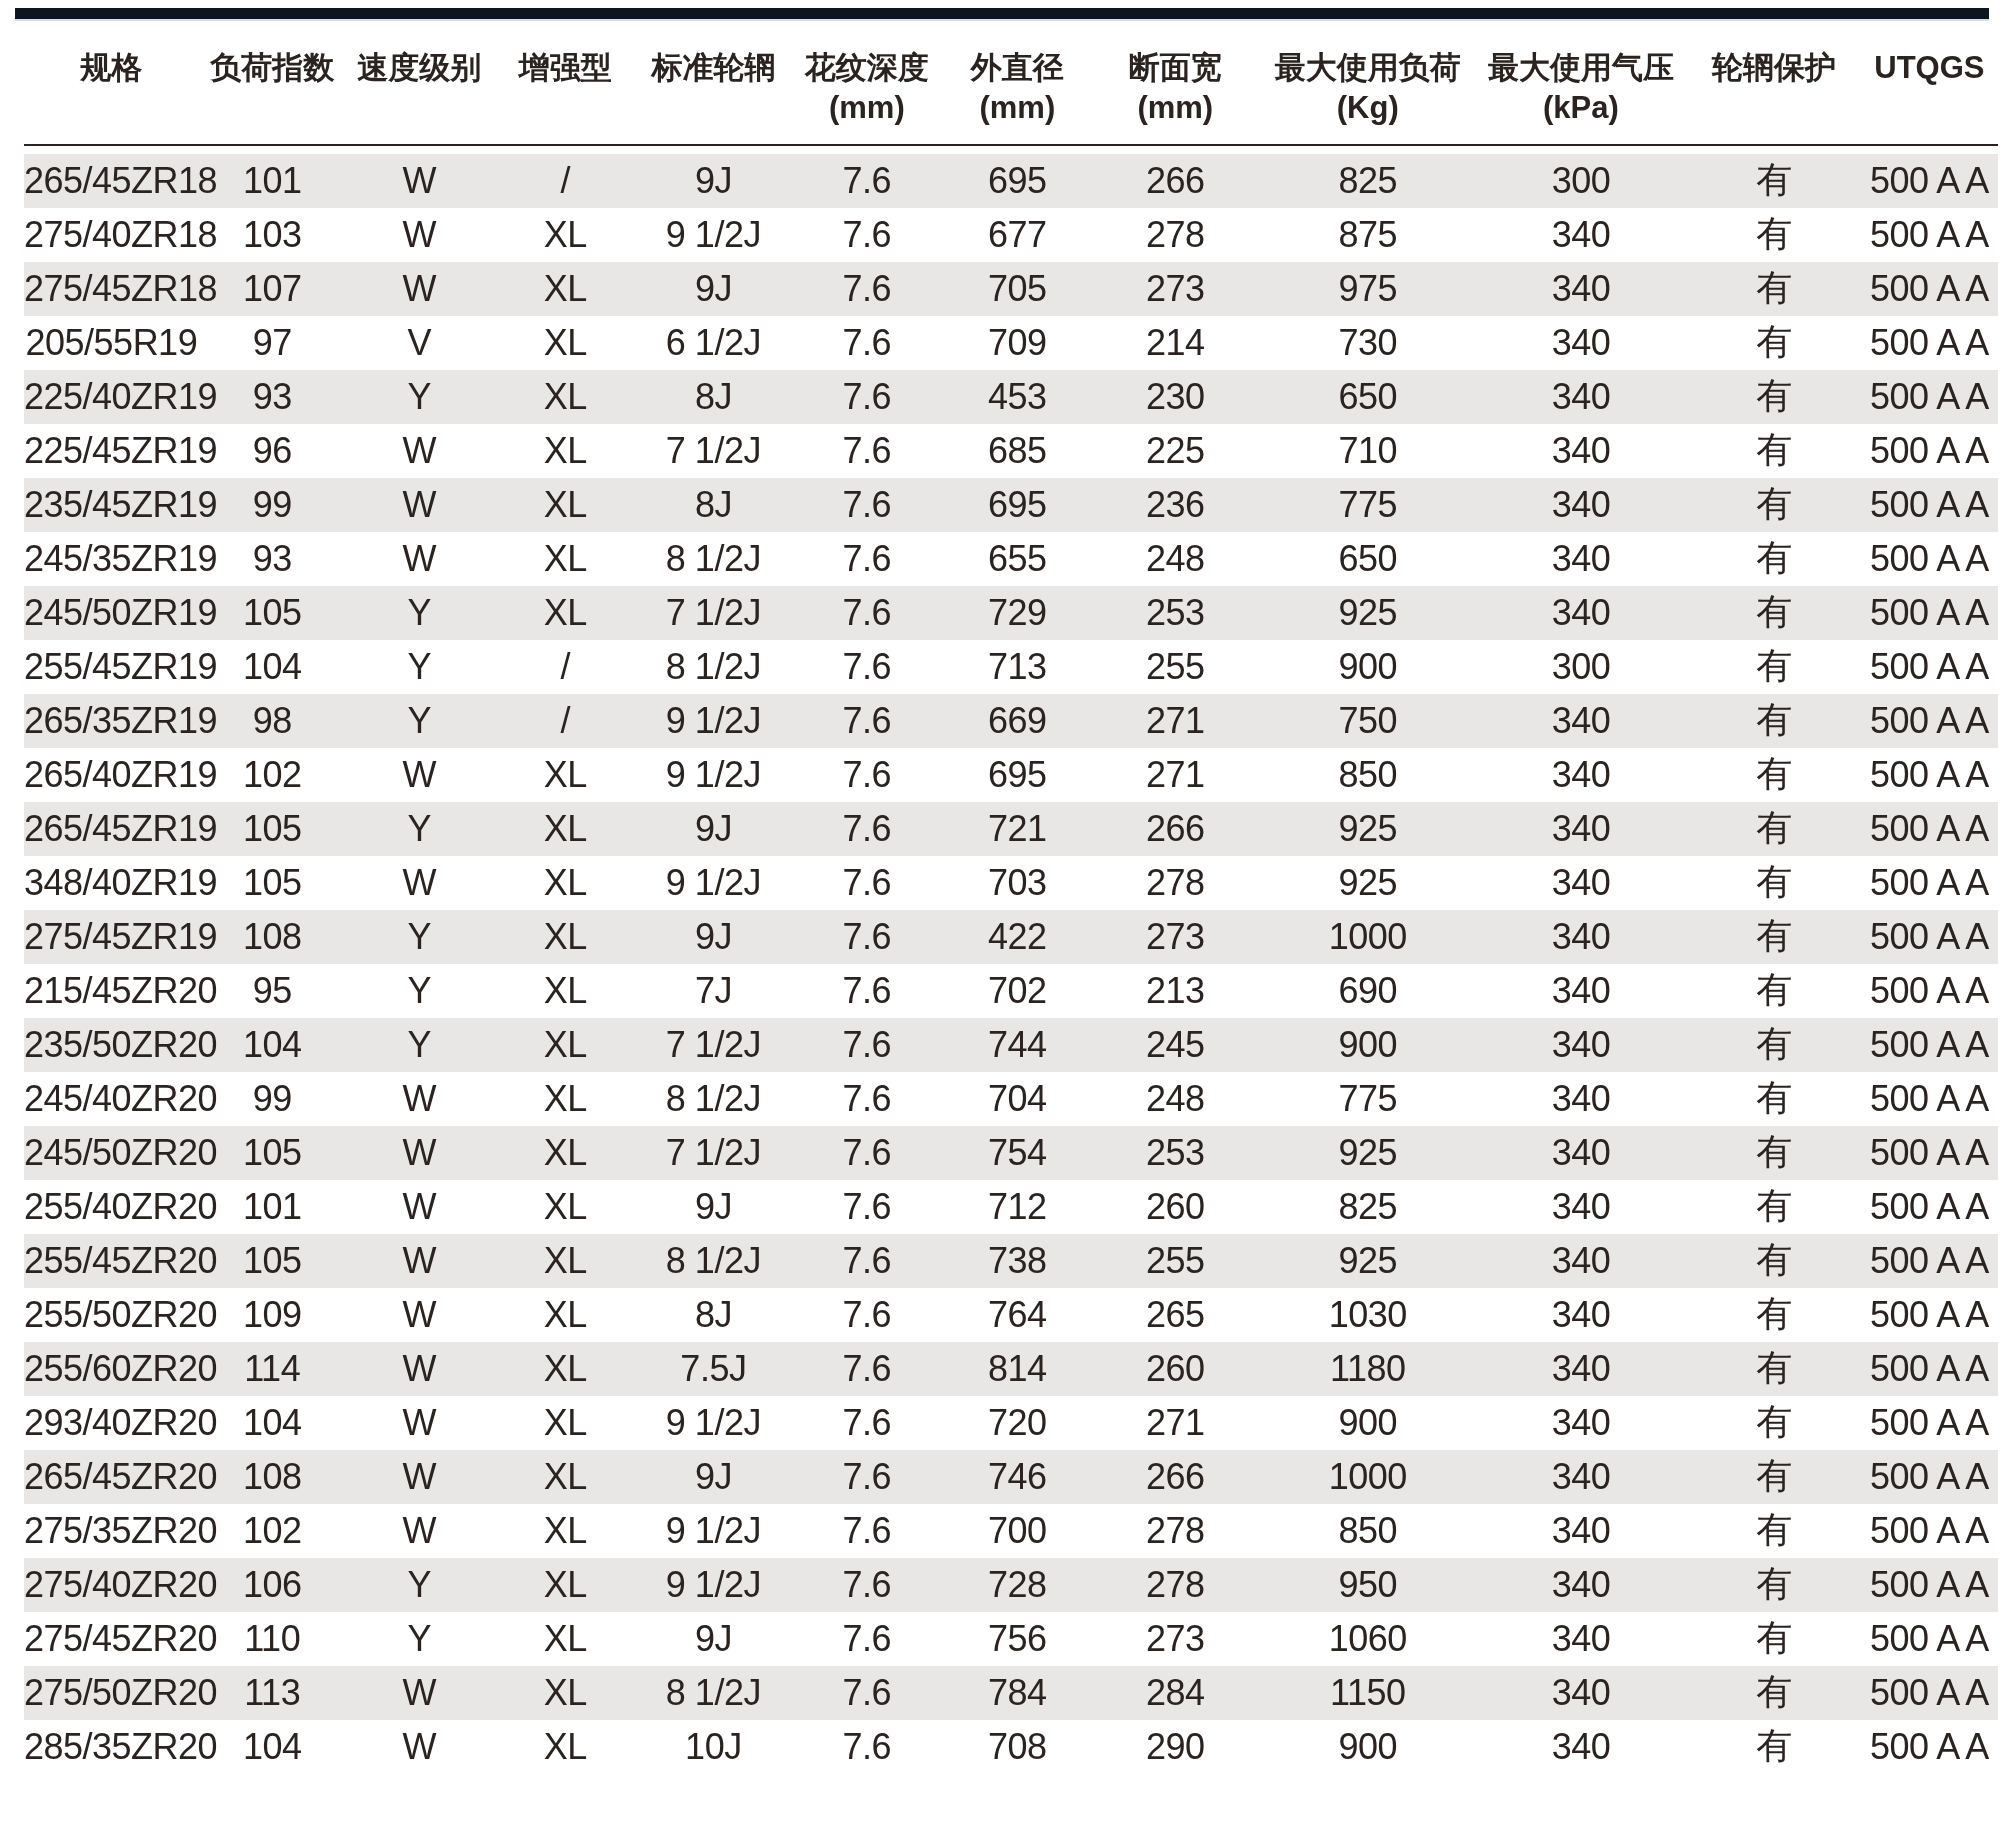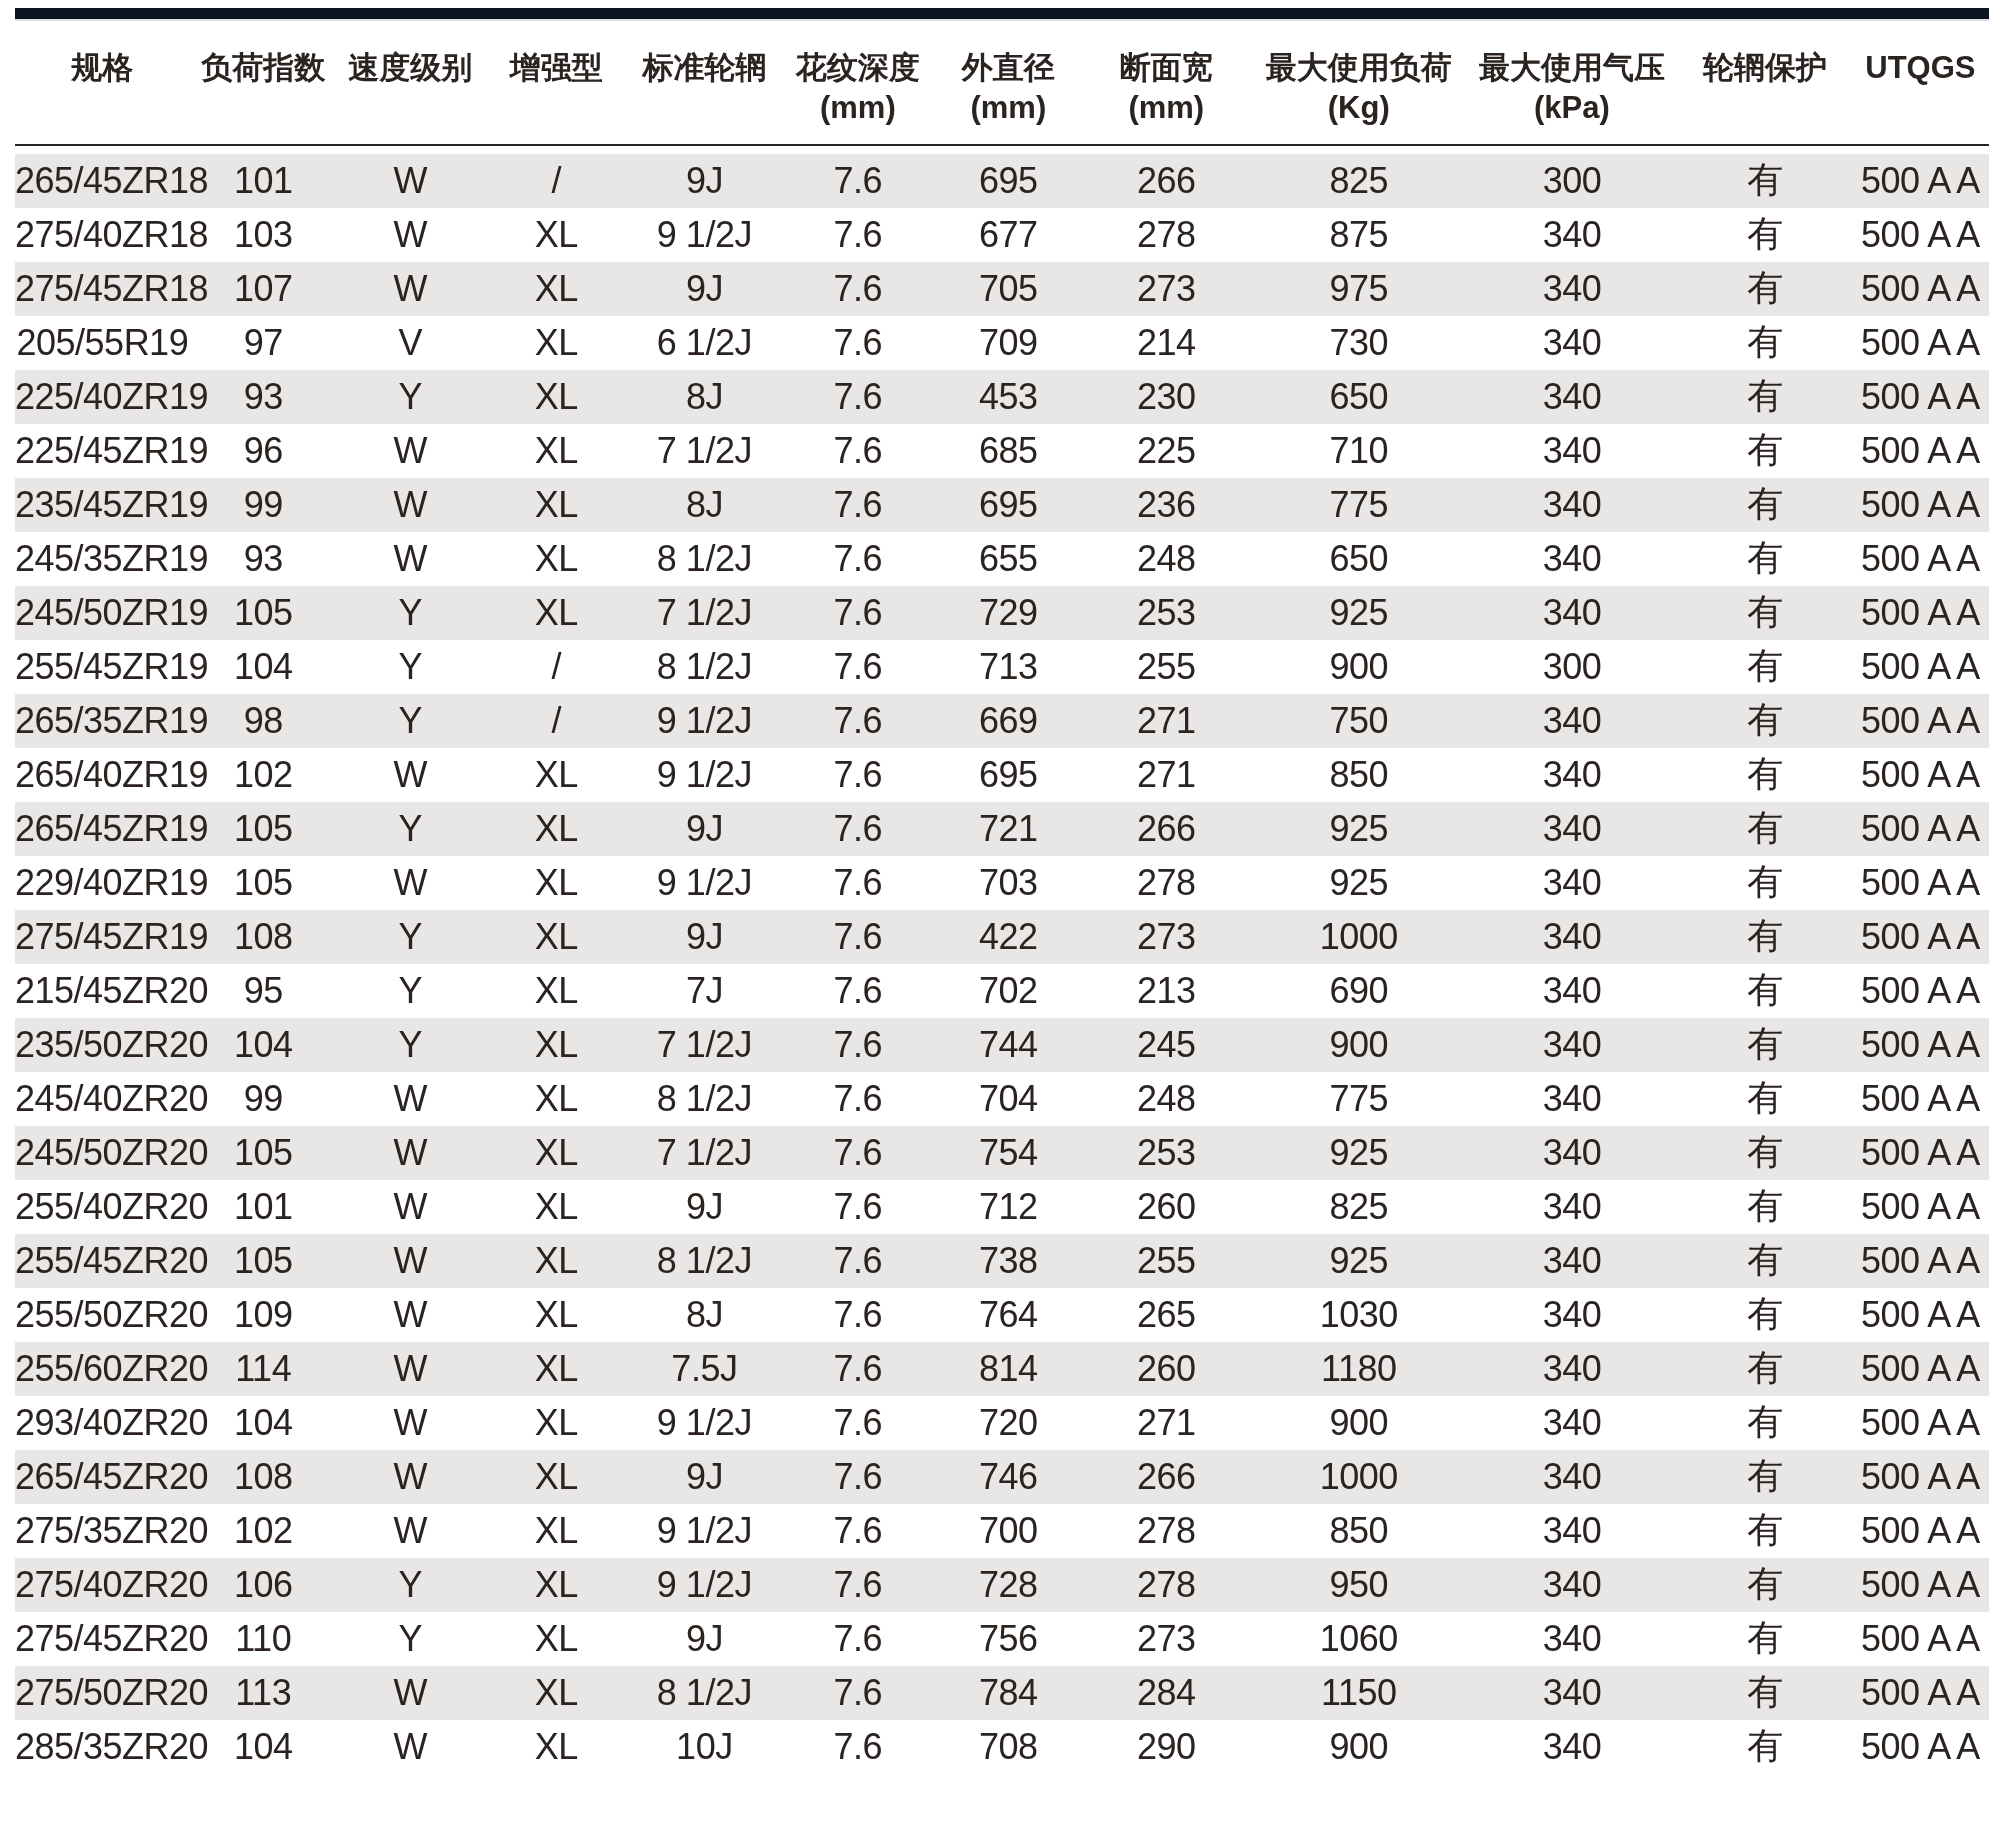--- a/index.html
+++ b/index.html
@@ -12,21 +12,21 @@
   }
   .top-bar {
     position: absolute;
     left: 15px; top: 7.5px;
     width: 1974px; height: 11.3px;
     background: #0d1521;
     box-shadow: 0 1.9px 0 rgba(185,192,204,0.55);
   }
   table.spec-table {
     position: absolute;
-    left: 15px; top: 20px;
+    left: 24px; top: 20px;
     width: 1974px;
     border-collapse: separate;
     border-spacing: 0;
     table-layout: fixed;
   }
   thead th {
     box-sizing: border-box;
     height: 126px;
     vertical-align: top;
     padding: 28px 0 0 0;
@@ -310,21 +310,21 @@
         <td>9J</td>
         <td>7.6</td>
         <td>721</td>
         <td>266</td>
         <td>925</td>
         <td>340</td>
         <td>有</td>
         <td>500 A A</td>
       </tr>
       <tr>
-        <td>229/40ZR19</td>
+        <td>348/40ZR19</td>
         <td>105</td>
         <td>W</td>
         <td>XL</td>
         <td>9 1/2J</td>
         <td>7.6</td>
         <td>703</td>
         <td>278</td>
         <td>925</td>
         <td>340</td>
         <td>有</td>

